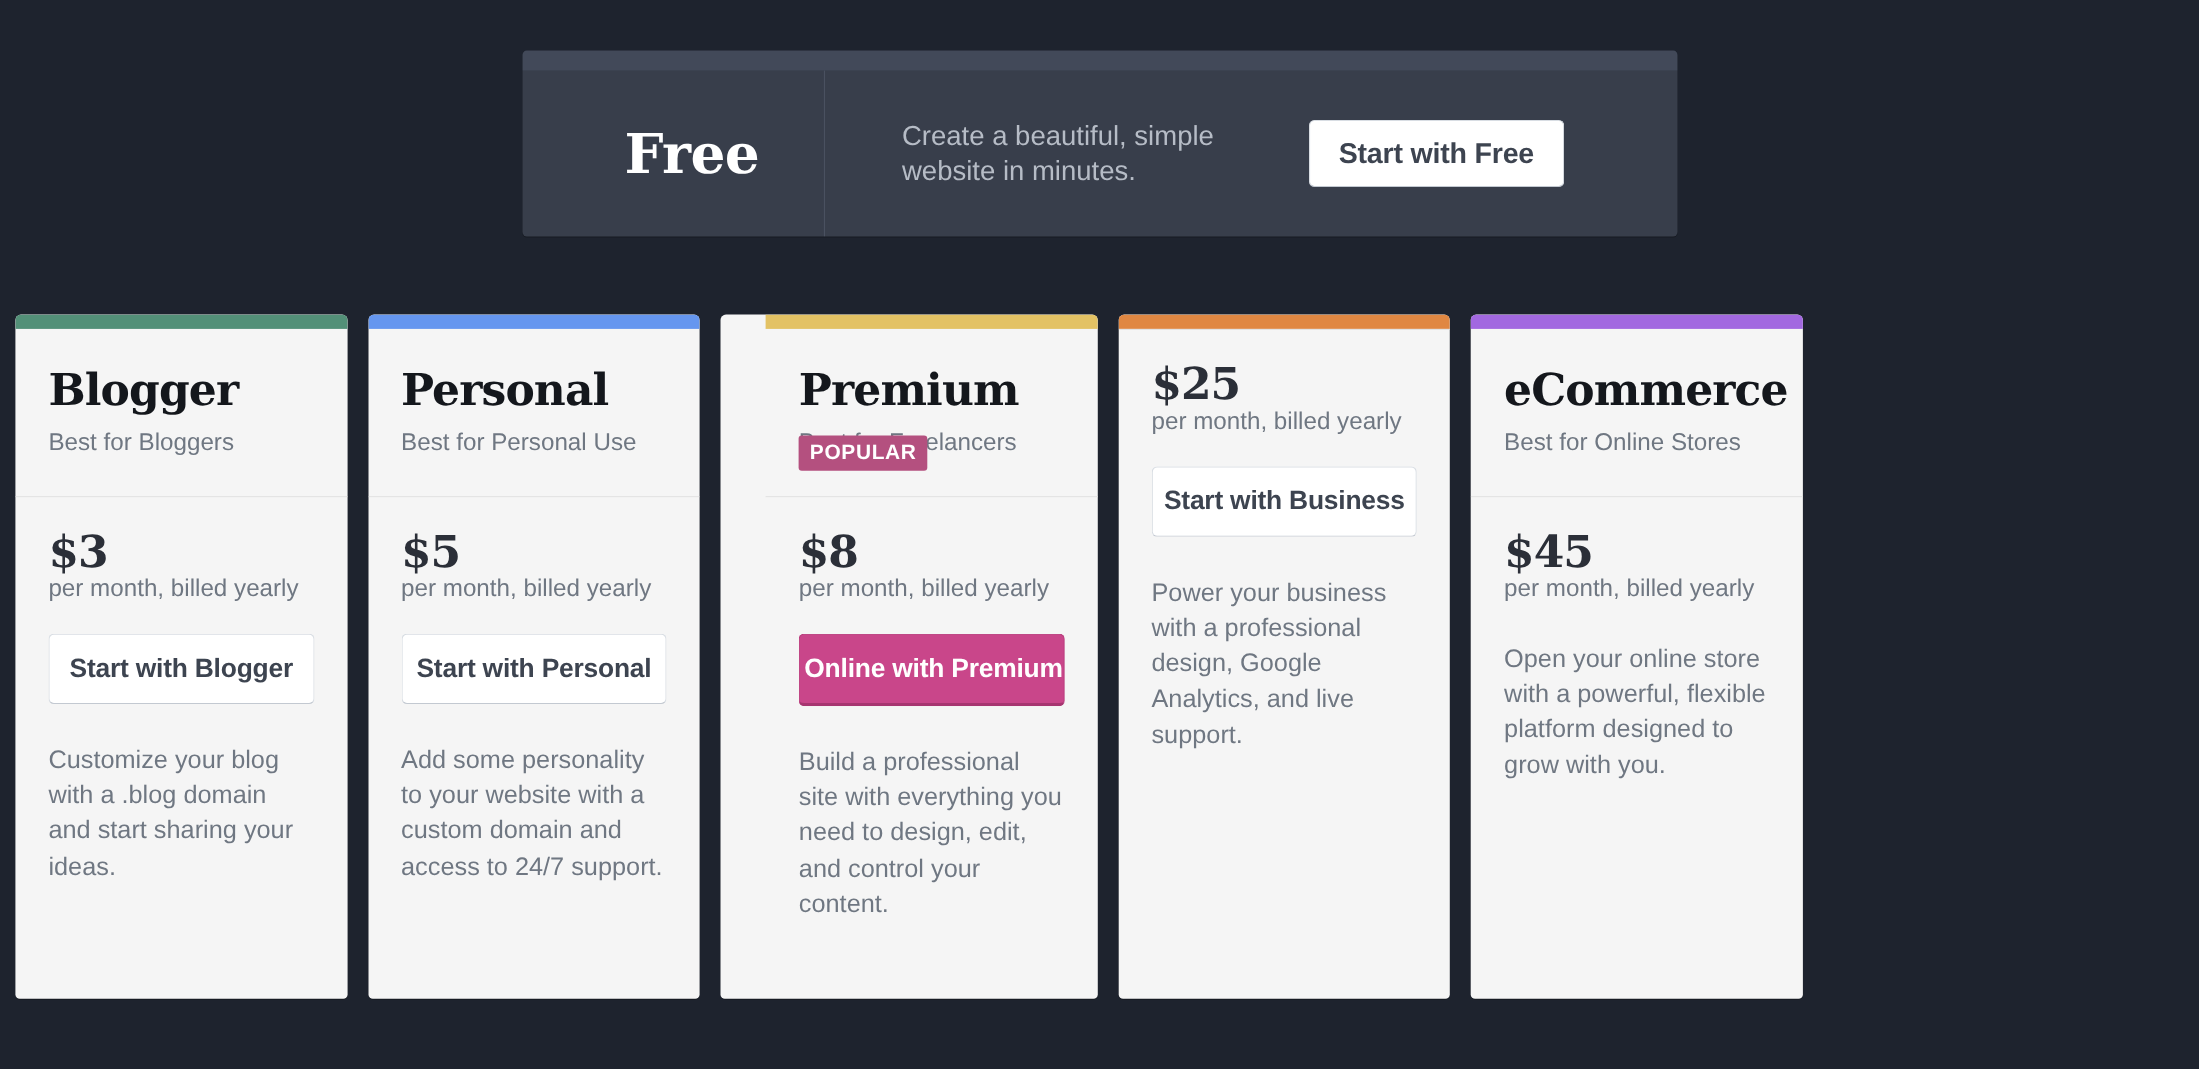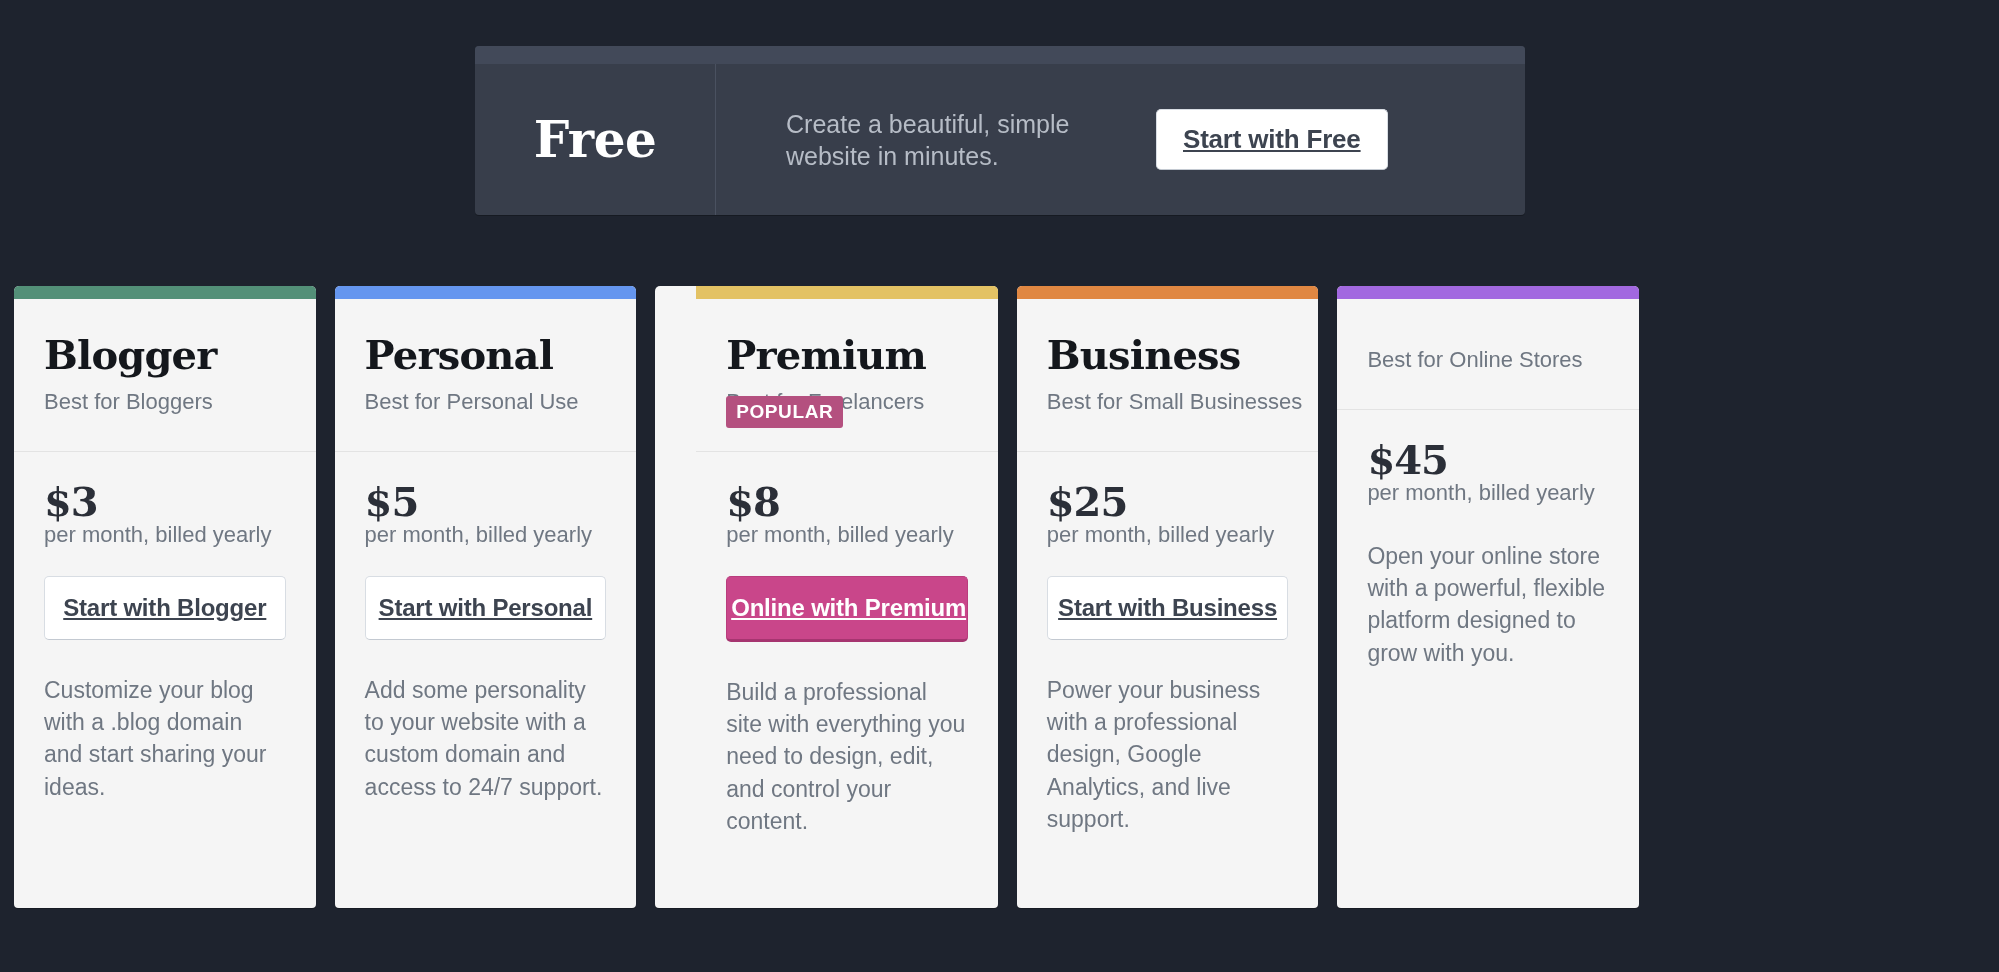--- a/index.html
+++ b/index.html
@@ -35,20 +35,21 @@
     width: 100%;
     height: 18px;
     background: #424959;
   }
   #free-banner .banner-body {
     display: flex;
     align-items: center;
     width: 100%;
     padding-top: 18px;
     box-sizing: border-box;
+    padding-left: 34px;
   }
   .banner-name-cell {
     width: 240px;
     flex: 0 0 240px;
     display: flex;
     align-items: center;
     justify-content: center;
     align-self: stretch;
     border-right: 1px solid #4a5160;
   }
@@ -82,21 +83,20 @@
     border-radius: 5px;
     color: #3d4450;
     font-family: "Liberation Sans", sans-serif;
     font-weight: 700;
     font-size: 25px;
     letter-spacing: -0.2px;
     text-align: center;
     box-sizing: border-box;
     cursor: pointer;
     white-space: nowrap;
-    text-decoration: underline;
   }
   .btn-banner {
     padding: 14px 26px;
     font-size: 26px;
   }
   .btn-card {
     display: block;
     width: 100%;
     padding: 17px 4px;
     font-size: 24px;
@@ -276,39 +276,35 @@
       <div class="plan-period">per month, billed yearly</div>
     </div>
     <div class="plan-cta-wrap">
       <button class="btn btn-card btn-primary" style="background: rgb(201, 70, 138);">Online with Premium</button>
     </div>
     <div class="plan-desc">Build a professional site with everything you need to design, edit, and control your content.</div>
   </div>
 
   <div class="plan-card" style="background: rgb(245, 245, 245);">
     <div class="plan-colorbar" style="background: rgb(224, 135, 66);"></div>
-    <div class="plan-head">
-      <div class="plan-name">Business</div>
-      <div class="plan-tagline">Best for Small Businesses</div>
-      <div class="plan-head-spacer"></div>
-    </div>
     <div class="plan-divider"></div>
     <div class="plan-price-block">
       <div class="plan-price">$25</div>
       <div class="plan-period">per month, billed yearly</div>
     </div>
     <div class="plan-cta-wrap">
       <button class="btn btn-card">Start with Business</button>
     </div>
     <div class="plan-desc">Power your business with a professional design, Google Analytics, and live support.</div>
   </div>
 
   <div class="plan-card" style="background: rgb(245, 245, 245);">
     <div class="plan-colorbar" style="background: rgb(162, 104, 224);"></div>
     <div class="plan-head">
+      <div class="plan-name">eCommerce</div>
       <div class="plan-tagline">Best for Online Stores</div>
       <div class="plan-head-spacer"></div>
     </div>
     <div class="plan-divider"></div>
     <div class="plan-price-block">
       <div class="plan-price">$45</div>
       <div class="plan-period">per month, billed yearly</div>
     </div>
     <div class="plan-desc">Open your online store with a powerful, flexible platform designed to grow with you.</div>
   </div>

